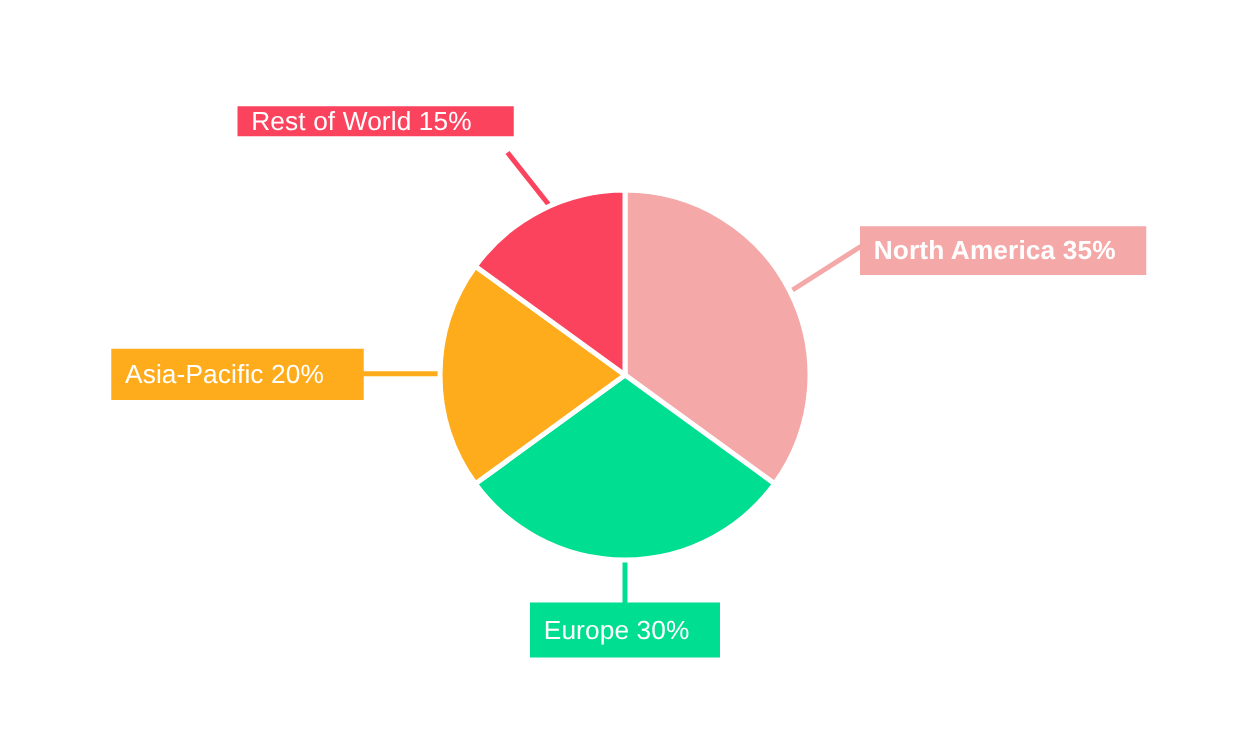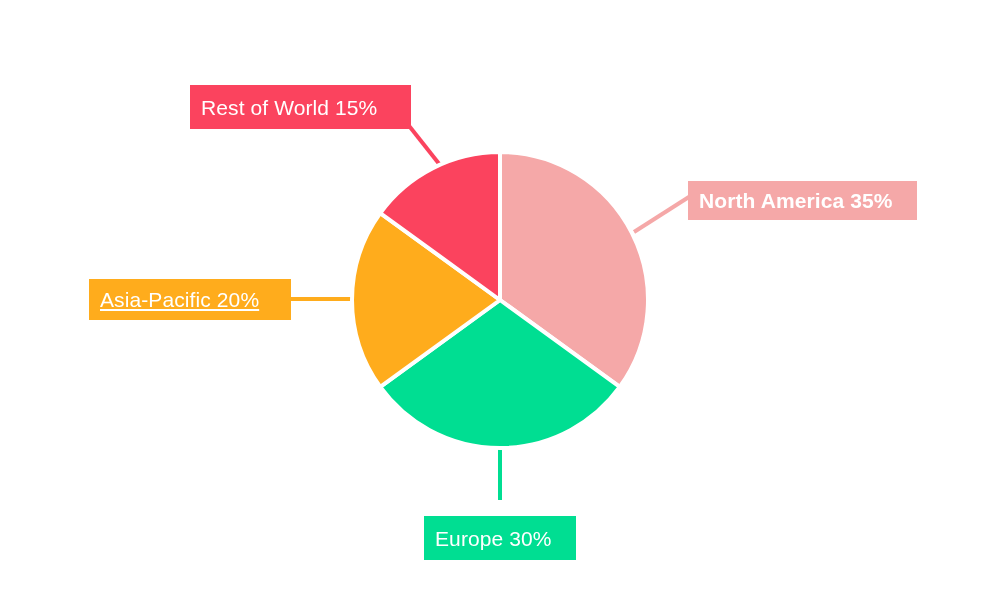--- a/index.html
+++ b/index.html
@@ -68,29 +68,29 @@
     </g>
 
     <g>
       <path class="slice-path" fill="#F5A8A8" d="M 500 300 L 500.00 152.00 A 148 148 0 0 1 619.73 386.99 Z"></path>
       <path class="slice-path" fill="#00DE92" d="M 500 300 L 619.73 386.99 A 148 148 0 0 1 380.27 386.99 Z"></path>
       <path class="slice-path" fill="#FFAC1C" d="M 500 300 L 380.27 386.99 A 148 148 0 0 1 380.27 213.01 Z"></path>
       <path class="slice-path" fill="#FB435E" d="M 500 300 L 380.27 213.01 A 148 148 0 0 1 500.00 152.00 Z"></path>
     </g>
   </svg>
 
-  <div class="pie-label" style="left:190px; top:85px; width:221px; height:44px; background:#FB435E;">
+  <div class="pie-label" style="left:190px; top:85px; width:221px; height:24px; background:#FB435E;">
     <span>Rest of World 15%</span>
   </div>
 
   <div class="pie-label" style="left:688px; top:181px; width:229px; height:39px; background:#F5A8A8;font-weight:bold;">
     <span>North America 35%</span>
   </div>
 
-  <div class="pie-label" style="left:89px; top:279px; width:202px; height:41px; background:#FFAC1C;text-decoration:underline;">
+  <div class="pie-label" style="left:89px; top:279px; width:202px; height:41px; background:#FFAC1C;">
     <span>Asia-Pacific 20%</span>
   </div>
 
-  <div class="pie-label" style="left:424px; top:516px; width:152px; height:44px; background:#00DE92;">
+  <div class="pie-label" style="left:424px; top:482px; width:152px; height:44px; background:#00DE92;">
     <span>Europe 30%</span>
   </div>
 
 </div>
 
 </body></html>

